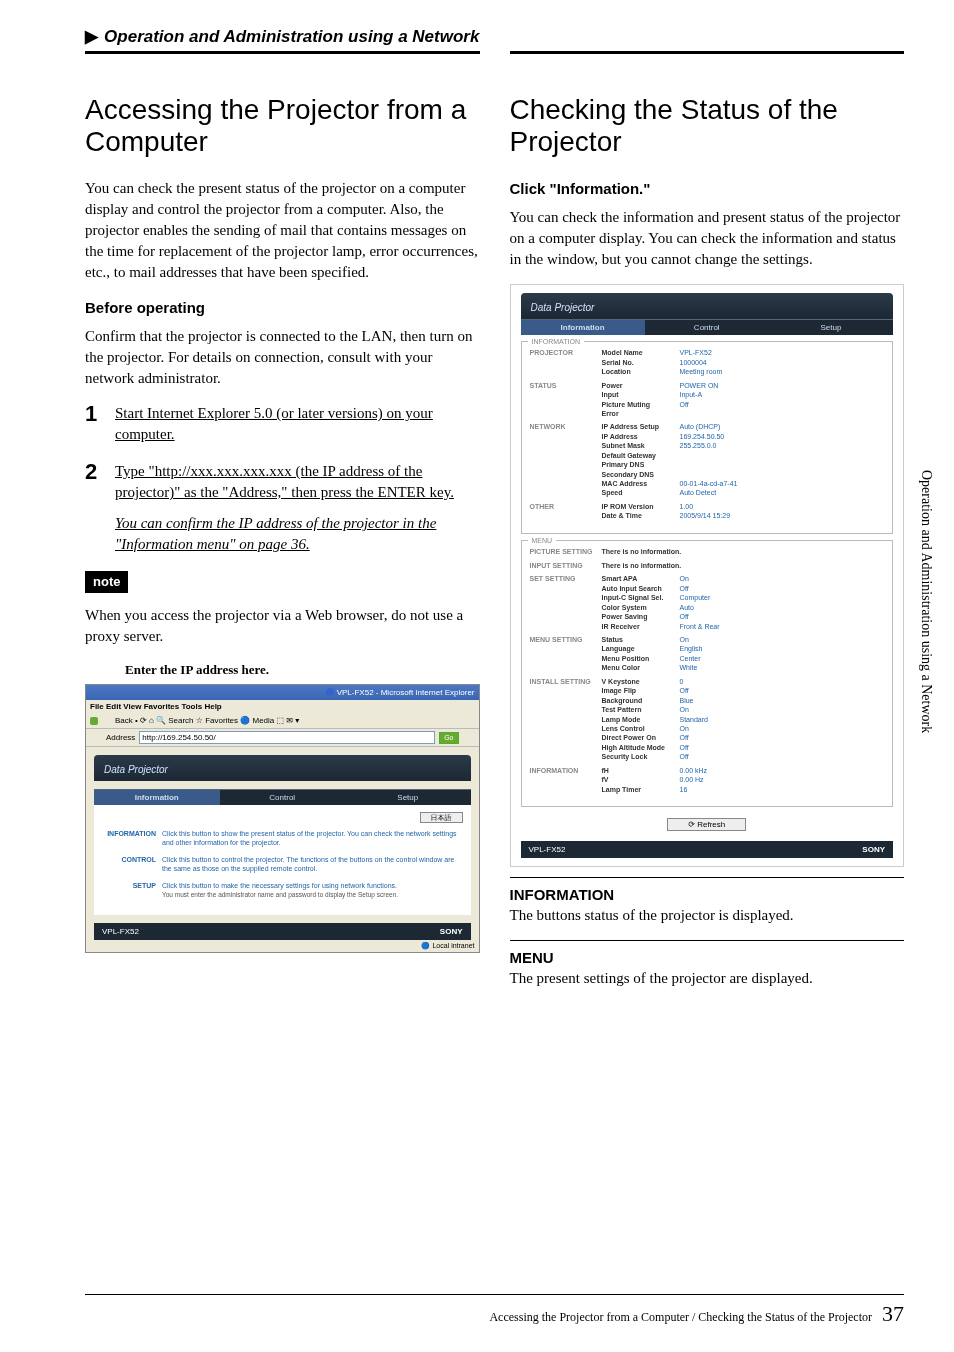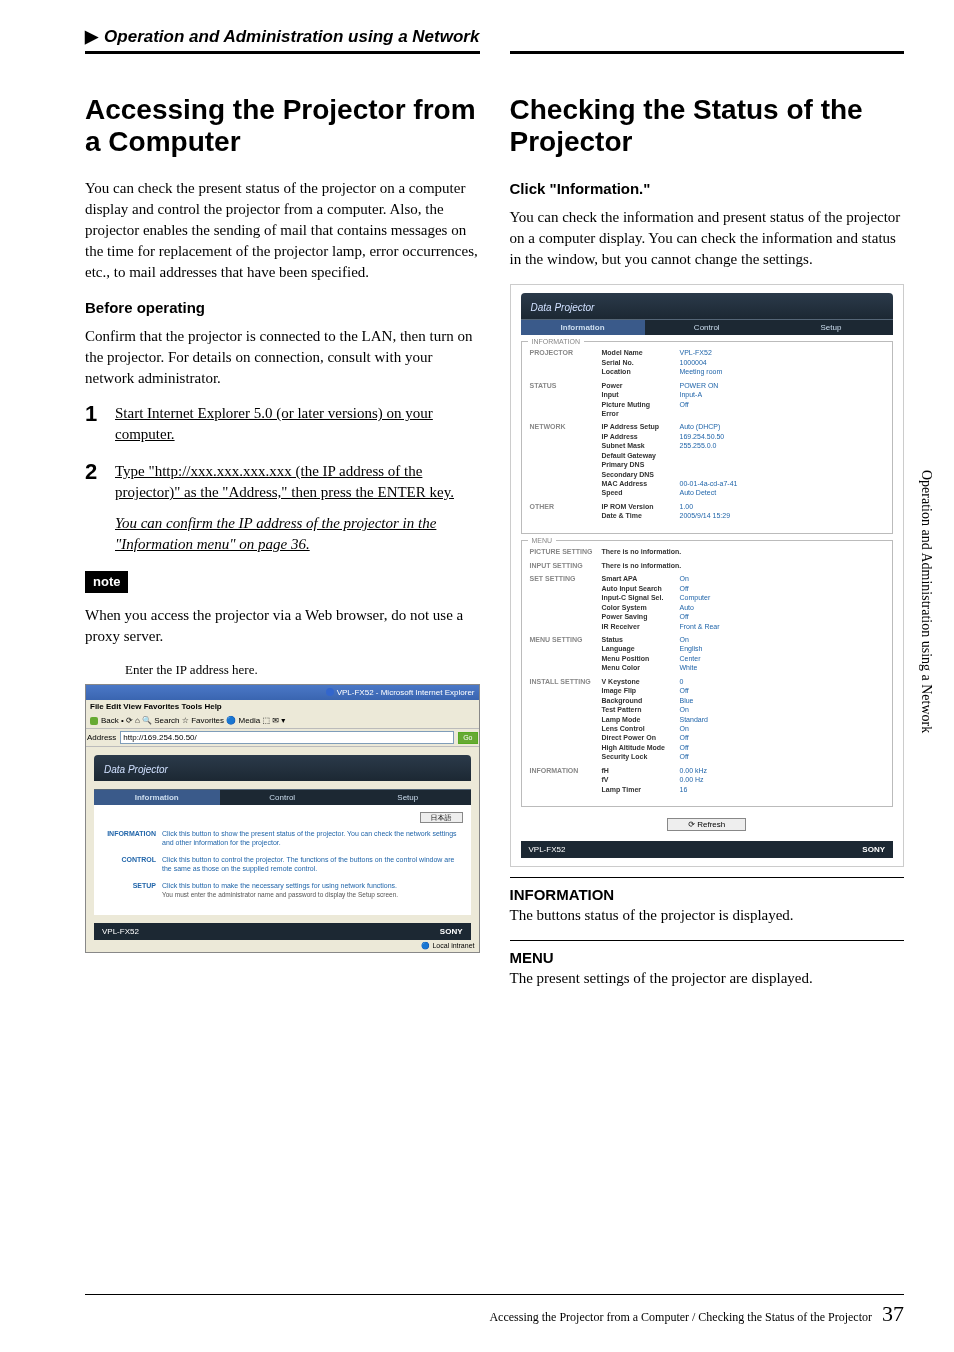--- a/index.html
+++ b/index.html
@@ -32,21 +32,21 @@
       border-top: 3px solid #000;
       margin-bottom: 4px;
     }
     hr.thin {
       border: none;
       border-top: 1px solid #000;
       margin: 10px 0 6px;
     }
     h1 {
       font-family: Arial, sans-serif;
-      font-weight: bold;
+      font-weight: normal;
       font-size: 28px;
       line-height: 1.15;
       margin-bottom: 20px;
       margin-top: 40px;
     }
     p { margin-bottom: 14px; font-size: 15px; }
     h2 {
       font-family: Arial, sans-serif;
       font-weight: bold;
       font-size: 15px;
@@ -68,32 +68,33 @@
       color: #fff;
       font-family: Arial, sans-serif;
       font-weight: bold;
       font-size: 13px;
       padding: 2px 8px;
       margin-bottom: 12px;
     }
     .caption {
       font-size: 13px;
       margin: 8px 0 4px 40px;
+      font-weight: bold;
     }
     .browser-shot {
       border: 1px solid #888;
       width: 100%;
       font-family: Tahoma, Arial, sans-serif;
       font-size: 8px;
       background: #ece9d8;
     }
     .titlebar { background: linear-gradient(#4b78c7, #3a65b0); color: #fff; padding: 2px 4px; font-size: 8px; text-align: right; }
     .menubar { padding: 1px 4px; font-size: 8px; background: #ece9d8; font-weight: bold; }
-    .toolbar { padding: 2px 4px; border-bottom: 1px solid #bbb; font-size: 8px; display:flex; align-items:center; gap:3px; }
-    .addrbar { padding: 2px 1px; border-bottom: 1px solid #bbb; display:flex; gap:4px; align-items:center; }
+    .toolbar { padding: 2px 4px; border-bottom: 1px solid #bbb; font-size: 8px; display:flex; align-items:center; gap:17px; }
+    .addrbar { padding: 2px 20px; border-bottom: 1px solid #bbb; display:flex; gap:4px; align-items:center; }
     .addrbar input { flex:1; font-size:8px; padding:1px 2px; border:1px solid #7f9db9; }
     .go-btn { background:#6a3; color:#fff; padding:0 4px; font-size:7px; border:1px solid #5a2; }
     .proj-banner {
       background: linear-gradient(#2b3a4a,#1c2833);
       color: #d0e0ff;
       font-style: italic;
       font-size: 10px;
       padding: 8px 10px 4px;
       margin: 8px;
       border-radius: 4px 4px 0 0;

